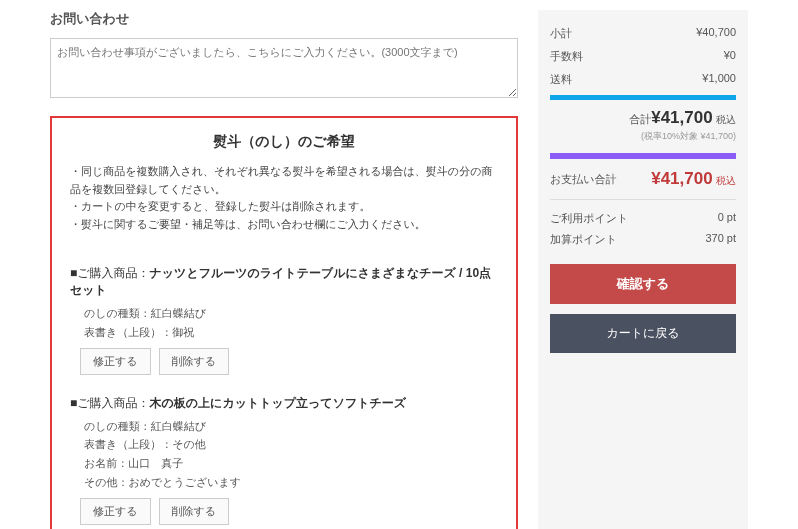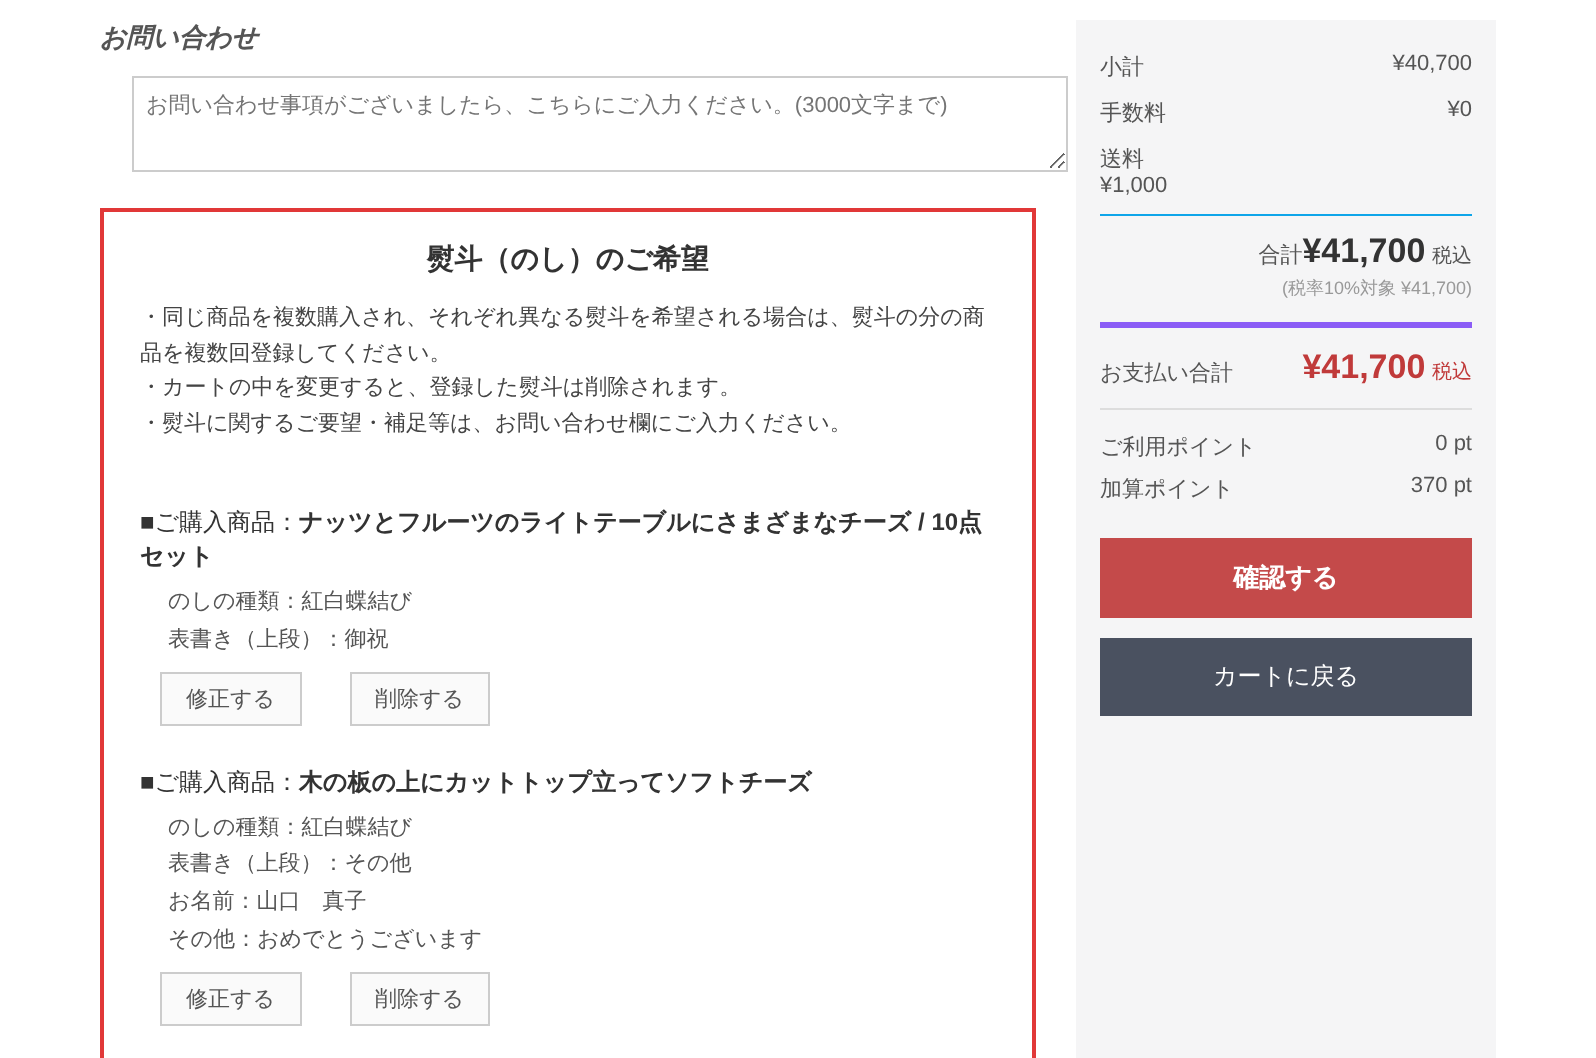--- a/index.html
+++ b/index.html
@@ -2,44 +2,44 @@
 <html><head>
   <meta charset="utf-8">
   <style>
     * { box-sizing: border-box; margin: 0; padding: 0; }
     body { font-family: "Hiragino Sans", "Meiryo", sans-serif; font-size: 12px; color: #333; background: #fff; }
     .container { display: flex; gap: 20px; padding: 10px 50px; width: 798px; }
     .main { flex: 1; }
     .sidebar { width: 210px; background: #f5f5f6; padding: 12px; }
     
     .inquiry-section { margin-bottom: 15px; }
-    .inquiry-label { font-size: 13px; color: #555; margin-bottom: 10px; font-weight: bold; font-style: italic; }
-    .inquiry-textarea { width: 100%; height: 48px; border: 1px solid #ccc; padding: 6px; font-size: 11px; color: #999; resize: vertical; font-family: inherit; margin-left: 16px; }
+    .inquiry-label { font-size: 13px; color: #555; margin-bottom: 10px; font-weight: bold; }
+    .inquiry-textarea { width: 100%; height: 60px; border: 1px solid #ccc; padding: 6px; font-size: 11px; color: #999; resize: vertical; font-family: inherit; }
     
     .noshi-section { border: 2px solid #e13838; padding: 15px 18px; }
     .noshi-title { font-size: 14px; font-weight: bold; color: #333; margin-bottom: 12px; text-align: center; }
     .noshi-notes { font-size: 11px; color: #444; line-height: 1.6; margin-bottom: 32px; }
     .noshi-note-line { }
     
     .noshi-item { margin-bottom: 20px; }
     .noshi-product-line { font-size: 12px; margin-bottom: 5px; }
     .noshi-product-label { color: #333; }
     .noshi-product-name { font-weight: bold; color: #333; }
     .noshi-detail { font-size: 11px; color: #555; margin-left: 14px; line-height: 1.7; }
-    .noshi-actions { margin-top: 6px; margin-left: 10px; display: flex; gap: 24px; }
+    .noshi-actions { margin-top: 6px; margin-left: 10px; display: flex; gap: 8px; }
     .btn-small { border: 1px solid #ccc; background: #fafafa; padding: 5px 12px; font-size: 11px; cursor: pointer; color: #555; }
     
     .summary-row { display: flex; justify-content: space-between; font-size: 11px; color: #555; padding: 4px 0; }
-    .summary-row.bordered { border-bottom: 1px solid #0ea5e9; padding-bottom: 8px; margin-bottom: 6px; flex-direction: column; }
+    .summary-row.bordered { border-bottom: 5px solid #0ea5e9; padding-bottom: 8px; margin-bottom: 6px; }
     .summary-total { display: flex; justify-content: flex-end; align-items: baseline; margin-top: 8px; }
     .total-label { font-size: 11px; color: #555; }
     .total-value { font-size: 17px; font-weight: bold; color: #333; }
     .total-tax { font-size: 10px; color: #555; }
     .tax-note { font-size: 9px; color: #999; text-align: right; margin-top: 2px; margin-bottom: 10px; }
-    .pay-row { display: flex; justify-content: space-between; align-items: flex-end; border-top: 3px solid #8b5cf6; padding-top: 10px; margin-bottom: 10px; }
+    .pay-row { display: flex; justify-content: space-between; align-items: center; border-top: 6px solid #8b5cf6; padding-top: 10px; margin-bottom: 10px; }
     .pay-label { font-size: 11px; color: #555; }
     .pay-value { font-size: 17px; font-weight: bold; color: #c03a3a; }
     .pay-tax { font-size: 10px; color: #c03a3a; }
     
     .points-row { display: flex; justify-content: space-between; font-size: 11px; color: #555; padding: 3px 0; }
     .points-section { border-top: 1px solid #ddd; padding-top: 8px; margin-bottom: 14px; }
     
     .btn-confirm { display: block; width: 100%; background: #c44a4a; color: #fff; border: none; padding: 11px; font-size: 13px; font-weight: bold; cursor: pointer; margin-bottom: 10px; text-align: center; }
     .btn-back { display: block; width: 100%; background: #4a5160; color: #fff; border: none; padding: 11px; font-size: 12px; cursor: pointer; text-align: center; }
   </style>

